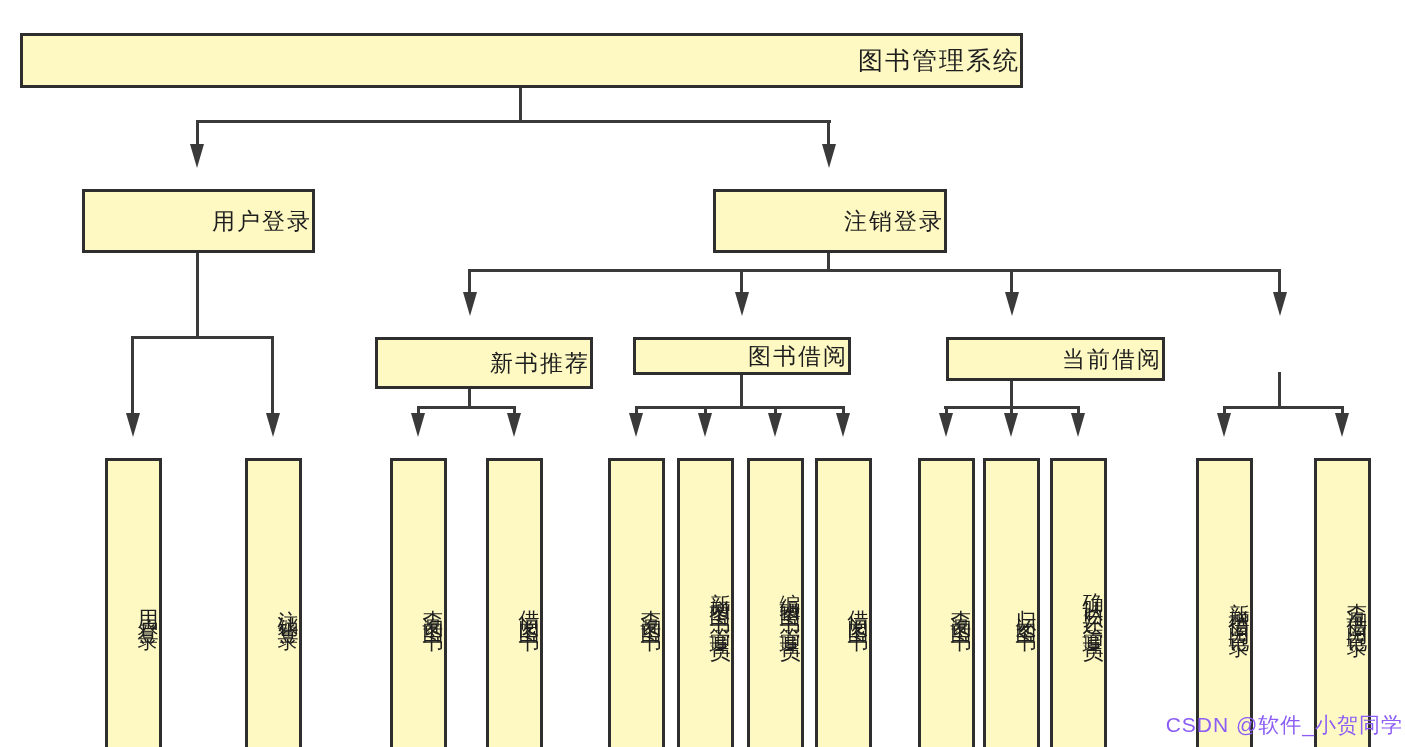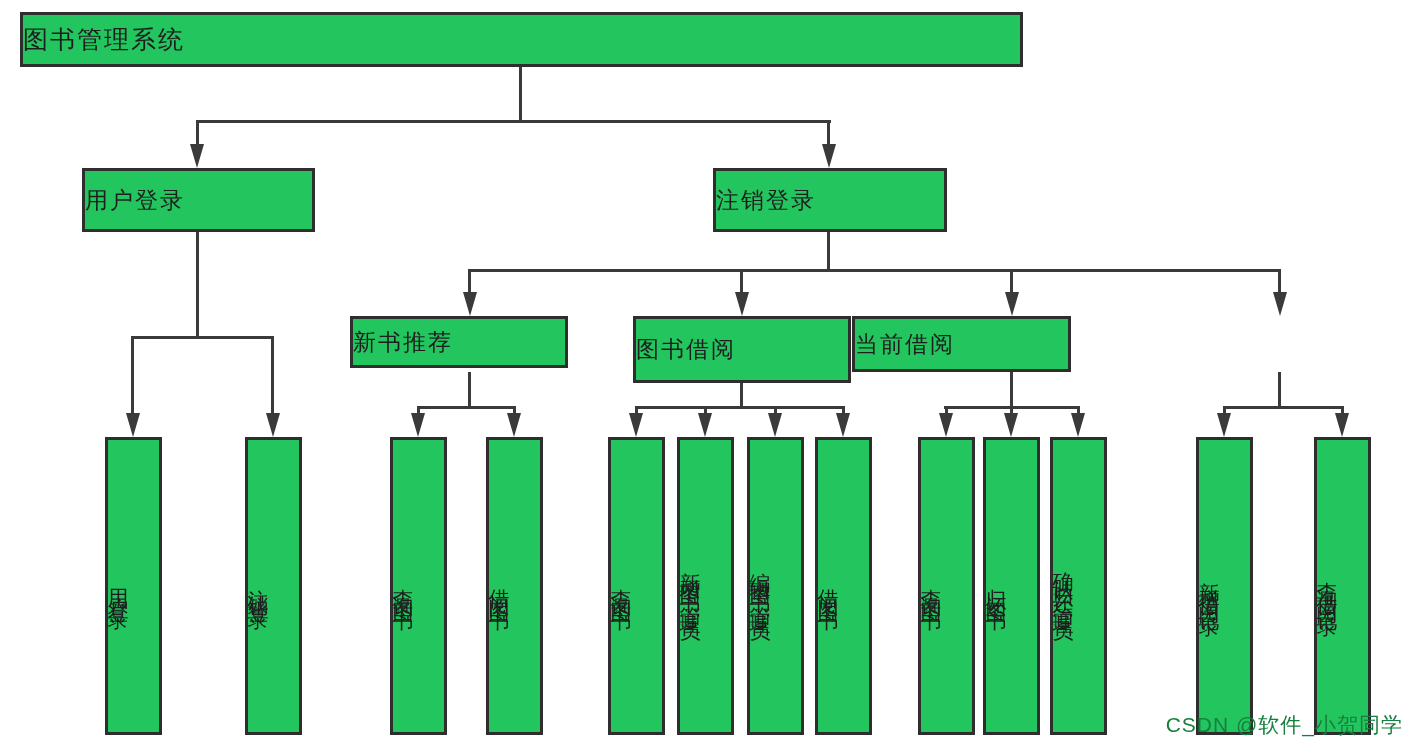--- a/index.html
+++ b/index.html
@@ -7,26 +7,27 @@
     position:relative;
     width:1405px;height:747px;
     background:#ffffff;
     font-family:"Liberation Sans","DejaVu Sans",sans-serif;
     color:#1e1e1e;
     overflow:hidden;
   }
   .node{
     position:absolute;
     box-sizing:border-box;
-    background:#22c55e;
+    background:#fef9c3;
     border:3px solid #2e2e2e;
     display:flex;
     align-items:center;
-    justify-content:flex-start;
+    justify-content:flex-end;
     text-align:center;
+    margin-top:21px;
   }
   .l1 span{font-size:25px;letter-spacing:2px;}
   .l2 span,.l3 span{font-size:23px;letter-spacing:2px;}
   .leaf .vtext{
     writing-mode:vertical-rl;
     text-orientation:mixed;
     font-size:21px;
     letter-spacing:7px;
     line-height:1;
   }
@@ -37,21 +38,21 @@
     position:absolute;
     width:0;height:0;
     border-left:7px solid transparent;
     border-right:7px solid transparent;
     border-top:24px solid #3a3a3a;
   }
   .watermark{
     position:absolute;
     top:711px;right:2px;
     font-size:21px;
-    color:#15803d;
+    color:#8b5cf6;
     letter-spacing:1px;
     z-index:10;
     white-space:nowrap;
   }
 </style>
 </head>
 <body>
 
 <div class="stage">
 
@@ -121,27 +122,27 @@
     <span>图书管理系统</span>
   </div>
 
   <div class="node l2" style="left:82px;top:168px;width:233px;height:64px">
     <span>用户登录</span>
   </div>
   <div class="node l2" style="left:713px;top:168px;width:234px;height:64px">
     <span>注销登录</span>
   </div>
 
-  <div class="node l3" style="left:350px;top:316px;width:218px;height:52px">
+  <div class="node l3" style="left:375px;top:316px;width:218px;height:52px">
     <span>新书推荐</span>
   </div>
-  <div class="node l3" style="left:633px;top:316px;width:218px;height:67px">
+  <div class="node l3" style="left:633px;top:316px;width:218px;height:38px">
     <span>图书借阅</span>
   </div>
-  <div class="node l3" style="left:852px;top:316px;width:219px;height:56px">
+  <div class="node l3" style="left:946px;top:316px;width:219px;height:44px">
     <span>当前借阅</span>
   </div>
 
   <div class="node leaf" style="left:105px;top:437px;width:57px;height:298px">
     <span class="vtext">用户登录</span>
   </div>
   <div class="node leaf" style="left:245px;top:437px;width:57px;height:298px">
     <span class="vtext">注销登录</span>
   </div>
 

